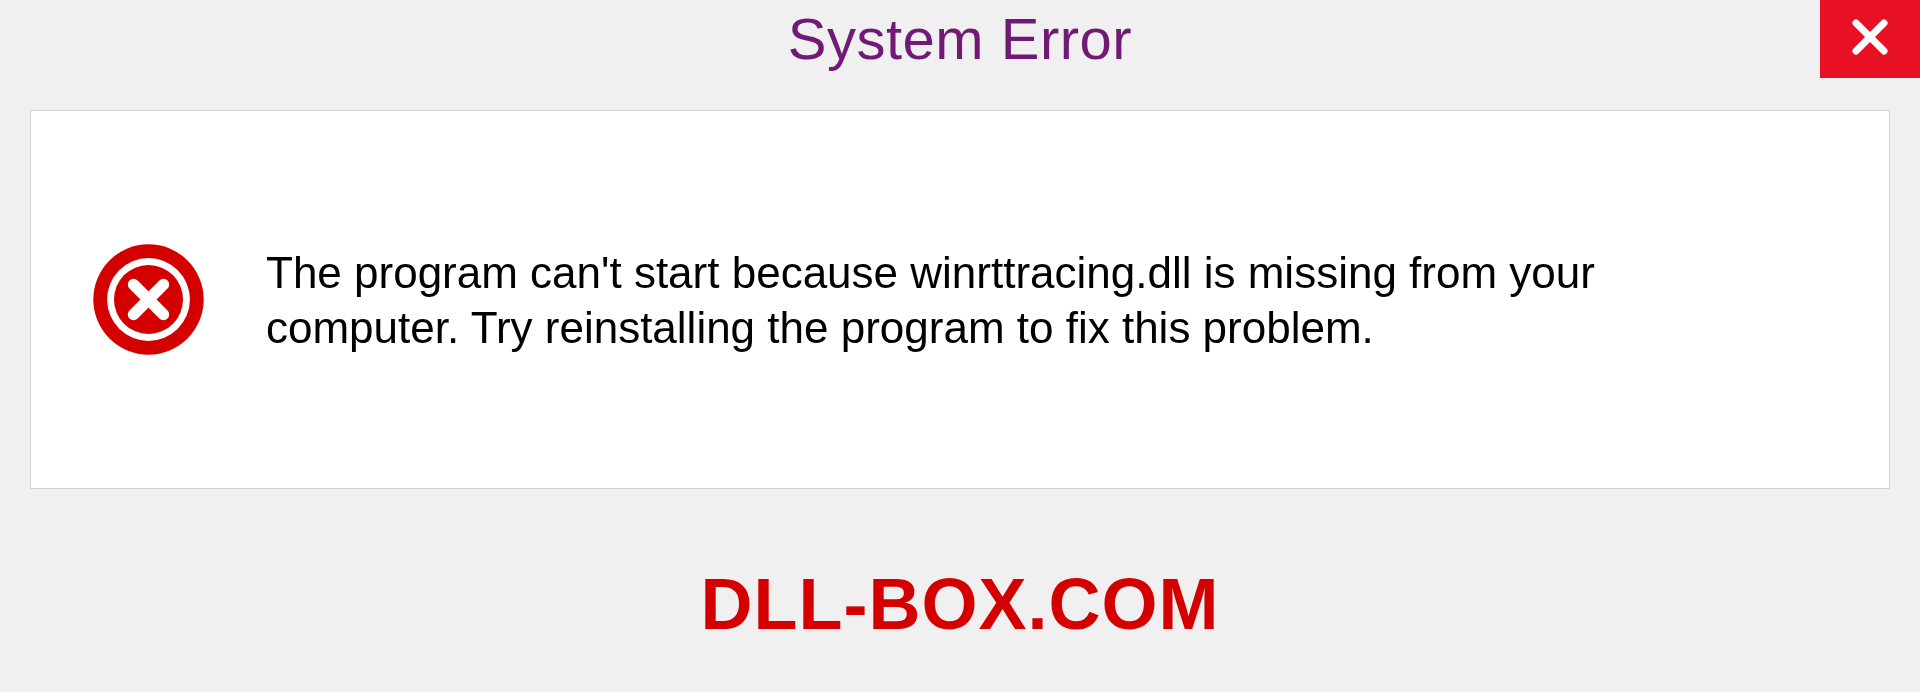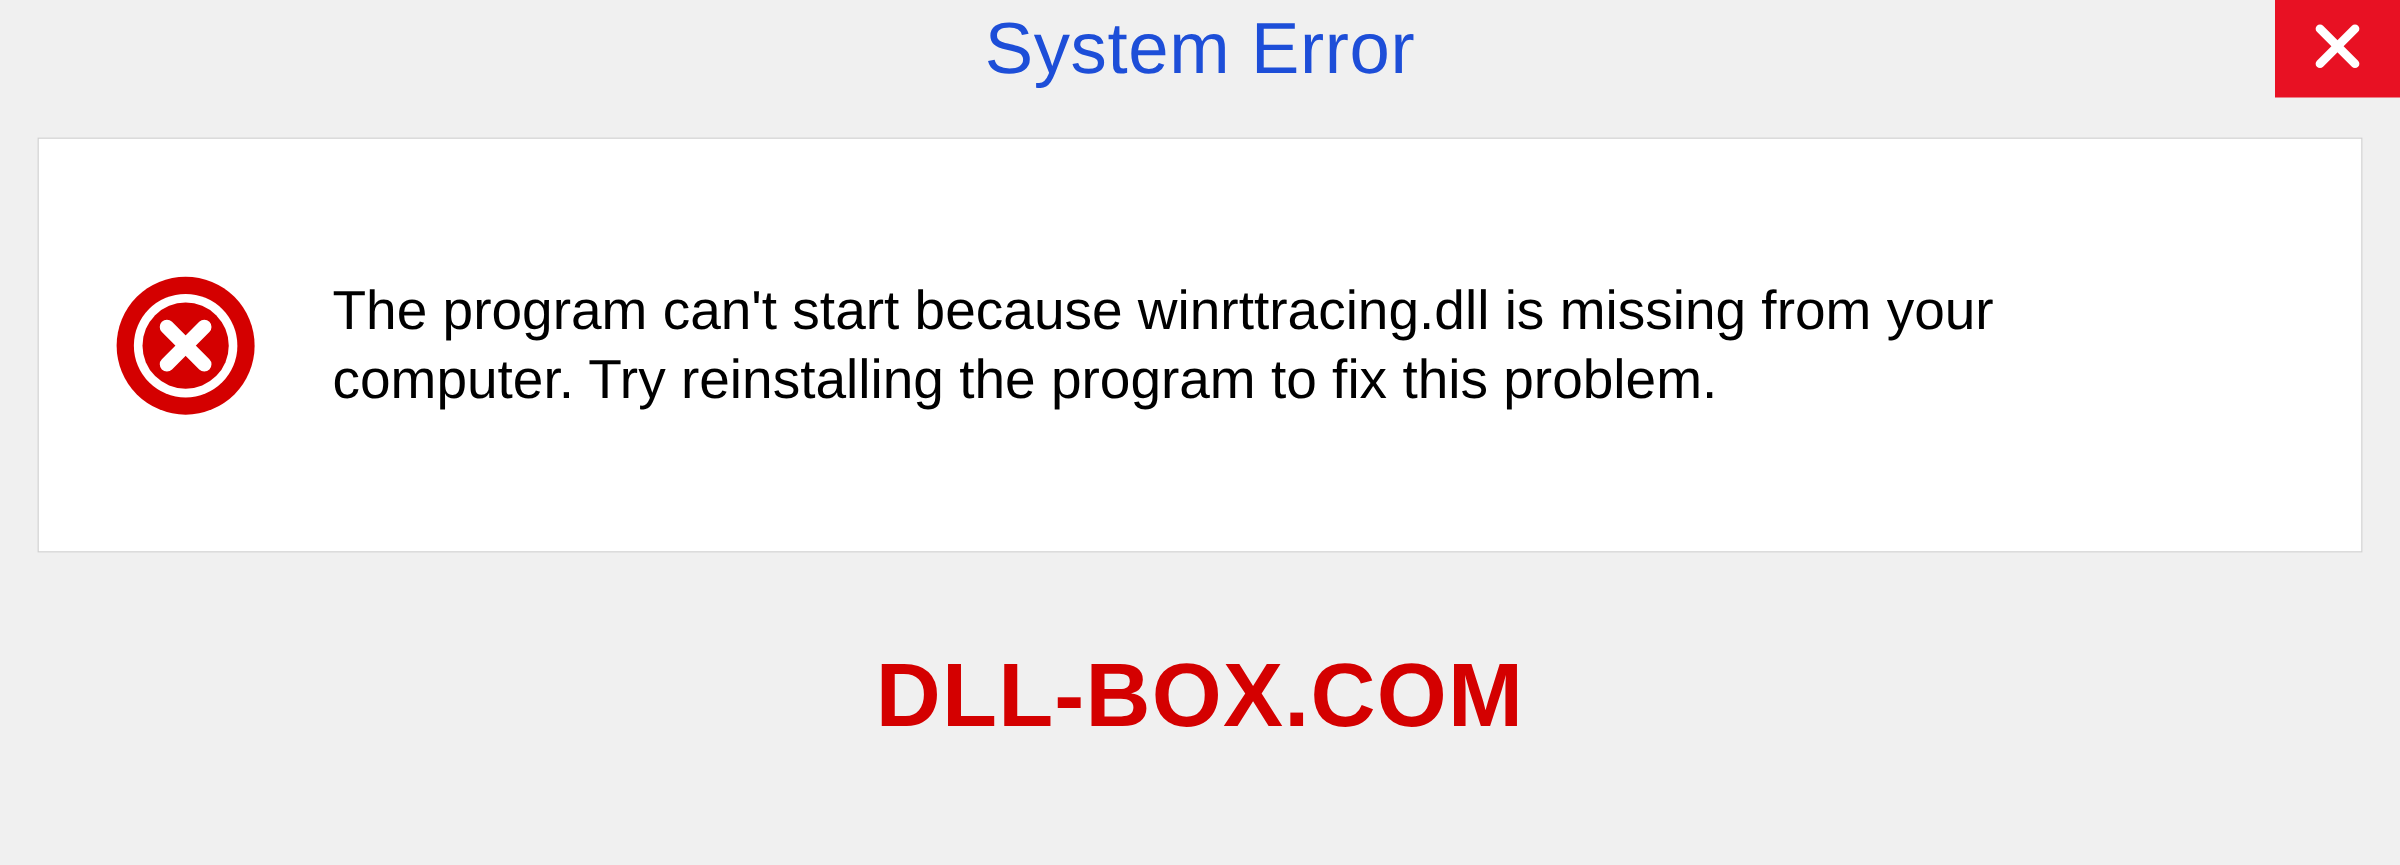--- a/index.html
+++ b/index.html
@@ -19,21 +19,21 @@
       display: flex;
       align-items: flex-start;
       justify-content: center;
       height: 110px;
       position: relative;
       padding-top: 5px;
     }
     .title {
       font-size: 58px;
       font-weight: 400;
-      color: #1d4ed8;
+      color: #701a75;
       letter-spacing: 0.5px;
     }
     .close-btn {
       position: absolute;
       top: 0;
       right: 0;
       width: 100px;
       height: 78px;
       background: #e81123;
       display: flex;
@@ -42,21 +42,21 @@
       cursor: pointer;
     }
     .close-btn svg {
       width: 48px;
       height: 48px;
     }
     .content-panel {
       margin: 0 30px;
       background: #fff;
       border: 1px solid #d0d0d0;
-      height: 332px;
+      height: 379px;
       display: flex;
       align-items: center;
       padding: 0 60px;
     }
     .error-icon {
       width: 115px;
       height: 115px;
       flex-shrink: 0;
       margin-right: 60px;
     }

